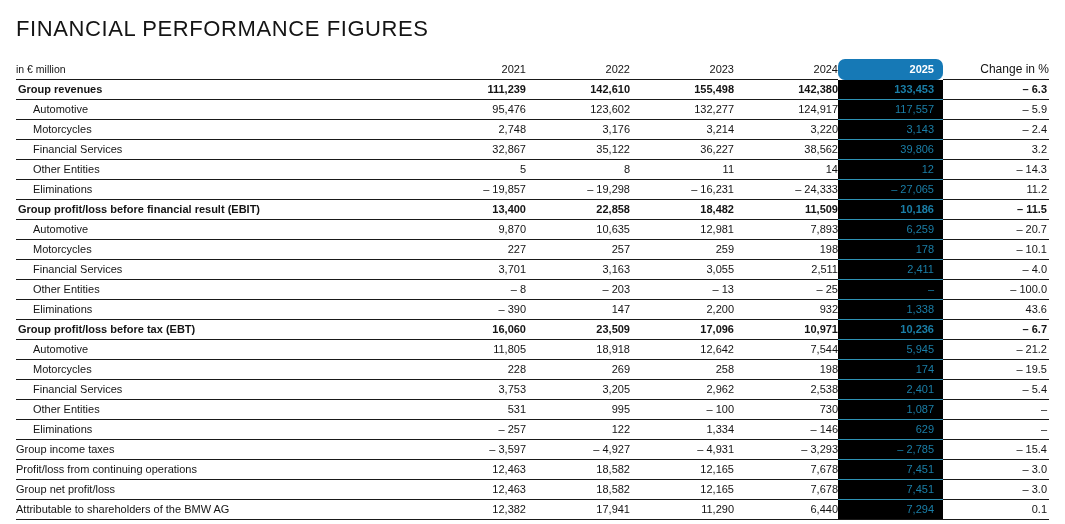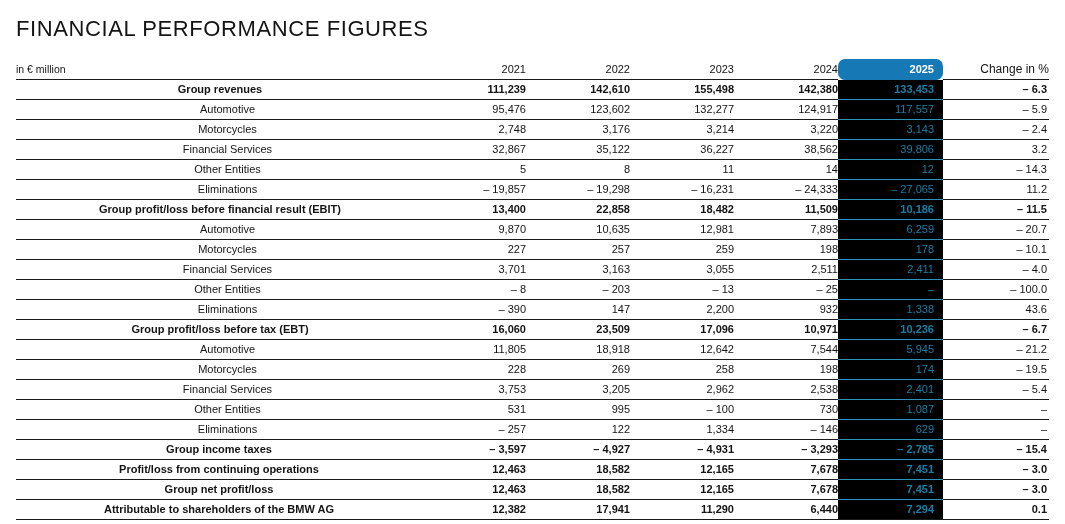--- a/index.html
+++ b/index.html
@@ -56,21 +56,21 @@
   col.c-chg   { width: 106px; }
 
   
   .lbl, .num {
     height: 19px;
     line-height: 19px;
     font-size: 11px;
     box-sizing: border-box;
   }
   .lbl {
-    text-align: center;
+    text-align: left;
     padding-left: 2px;
     border-bottom: 1px solid #1a1a1a;
     padding-right: 8px;
   }
   .num {
     text-align: right;
     padding-right: 7px;
     padding-left: 10px;
     border-bottom: 1px solid #1a1a1a;
     white-space: nowrap;
@@ -138,21 +138,21 @@
   tr.group .lbl,
   tr.group .num { font-weight: bold; }
   tr.group .lbl { padding-left: 2px; }
 
   tr.sub .lbl {
     padding-left: 17px;
     font-weight: normal;
   }
 
   tr.total .lbl,
-  tr.total .num { font-weight: bold; }
+  tr.total .num { font-weight: normal; }
 
   
   tr.last .lbl,
   tr.last .num { border-bottom: 1px solid #1a1a1a; }
 </style>
 </head>
 <body>
 
 <div class="page">
 

